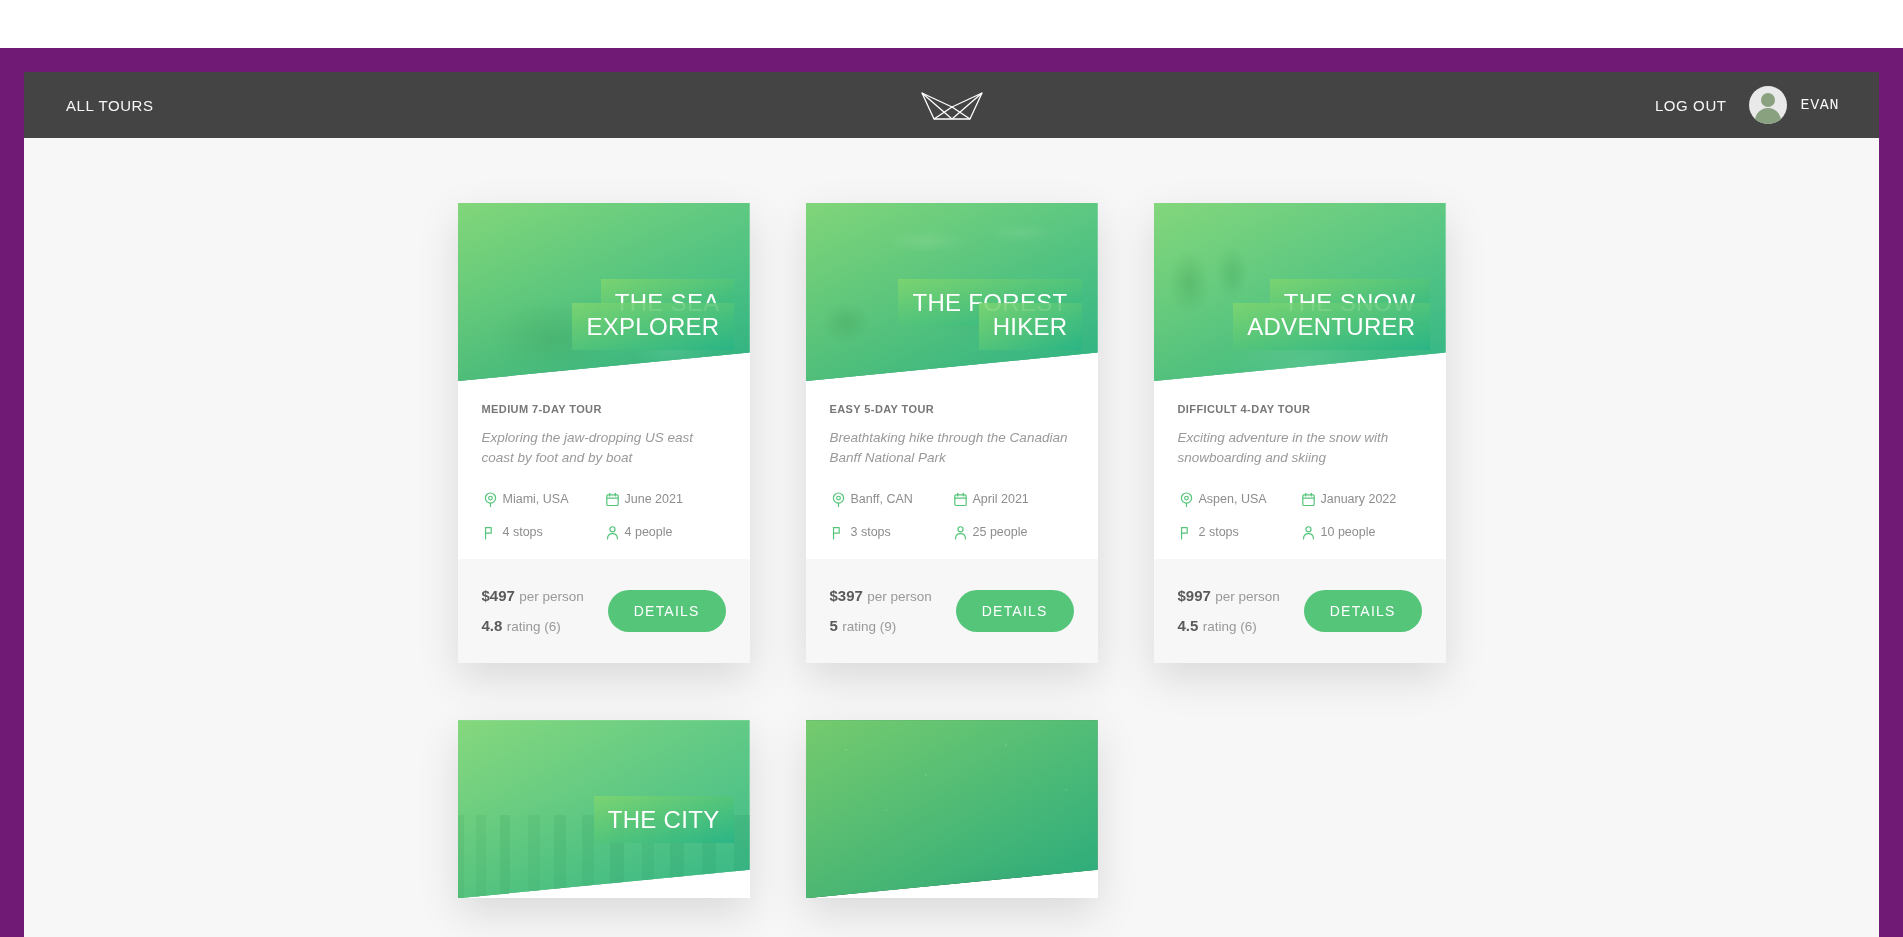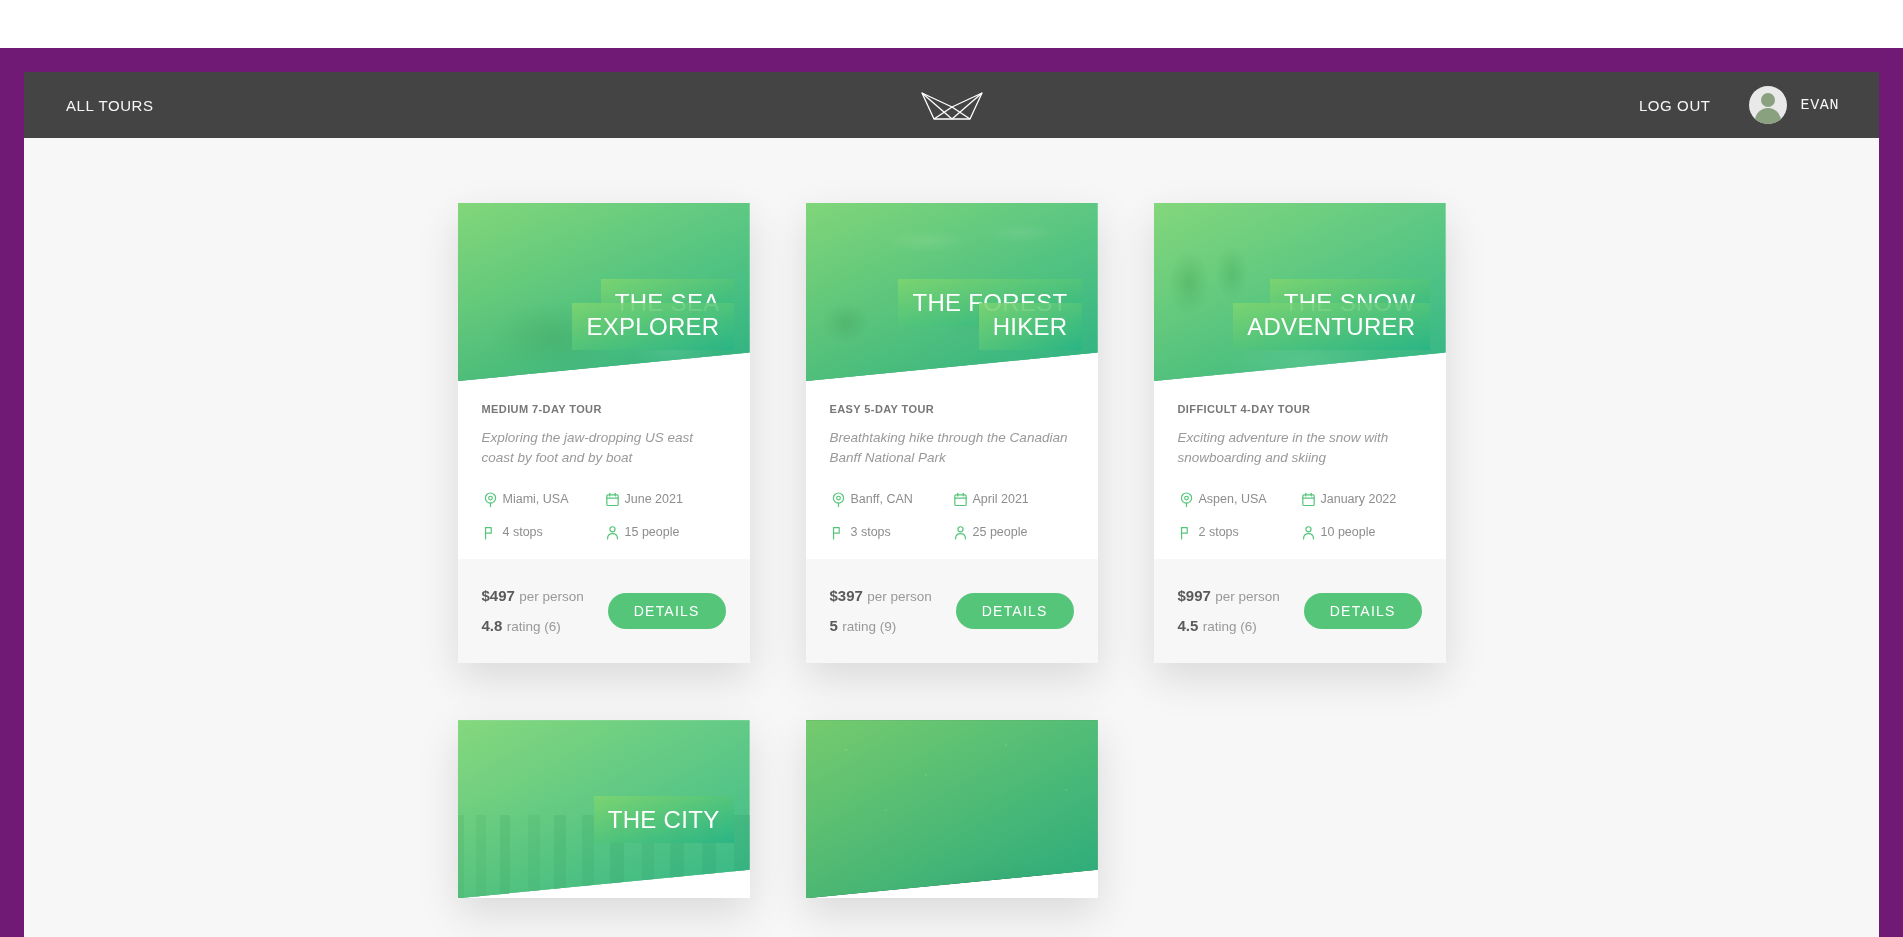--- a/index.html
+++ b/index.html
@@ -59,21 +59,21 @@
     align-items: center;
     justify-content: center;
     pointer-events: none;
   }
   .logo-wrap svg { display: block; }
 
   .nav-right {
     margin-left: auto;
     display: flex;
     align-items: center;
-    gap: 36px;
+    gap: 20px;
     z-index: 2;
   }
 
   .user-chip {
     display: flex;
     align-items: center;
     gap: 14px;
     cursor: pointer;
   }
 
@@ -260,21 +260,21 @@
   }
 
   .btn-details {
     background: #55c57a;
     color: #fff;
     border: none;
     border-radius: 100px;
     font-size: 14px;
     letter-spacing: 1.2px;
     padding: 0 26px;
-    height: 36px;
+    height: 42px;
     min-width: 94px;
     cursor: pointer;
     font-family: "Liberation Sans", sans-serif;
     text-transform: uppercase;
   }
 
   
   .photo { background-repeat: no-repeat; }
 
   
@@ -432,21 +432,21 @@
                 </span>
                 <span class="fact-text">4 stops</span>
               </div>
               <div class="fact">
                 <span>
                   <svg xmlns="http://www.w3.org/2000/svg" width="17" height="17" viewBox="0 0 24 24" fill="none" stroke="#55c57a" stroke-width="1.7" stroke-linecap="round" stroke-linejoin="round">
                     <circle cx="12" cy="7.5" r="3.6"></circle>
                     <path d="M5 21 C5 16.4 8.1 13.6 12 13.6 C15.9 13.6 19 16.4 19 21"></path>
                   </svg>
                 </span>
-                <span class="fact-text">15 people</span>
+                <span class="fact-text">4 people</span>
               </div>
             </div>
           </div>
           <div class="card-cta">
             <div class="price-box">
               <div><span class="price-value">$497</span> <span class="price-label">per person</span></div>
               <div><span class="rating-value">4.8</span> <span class="rating-label">rating (6)</span></div>
             </div>
             <button class="btn-details">DETAILS</button>
           </div>

